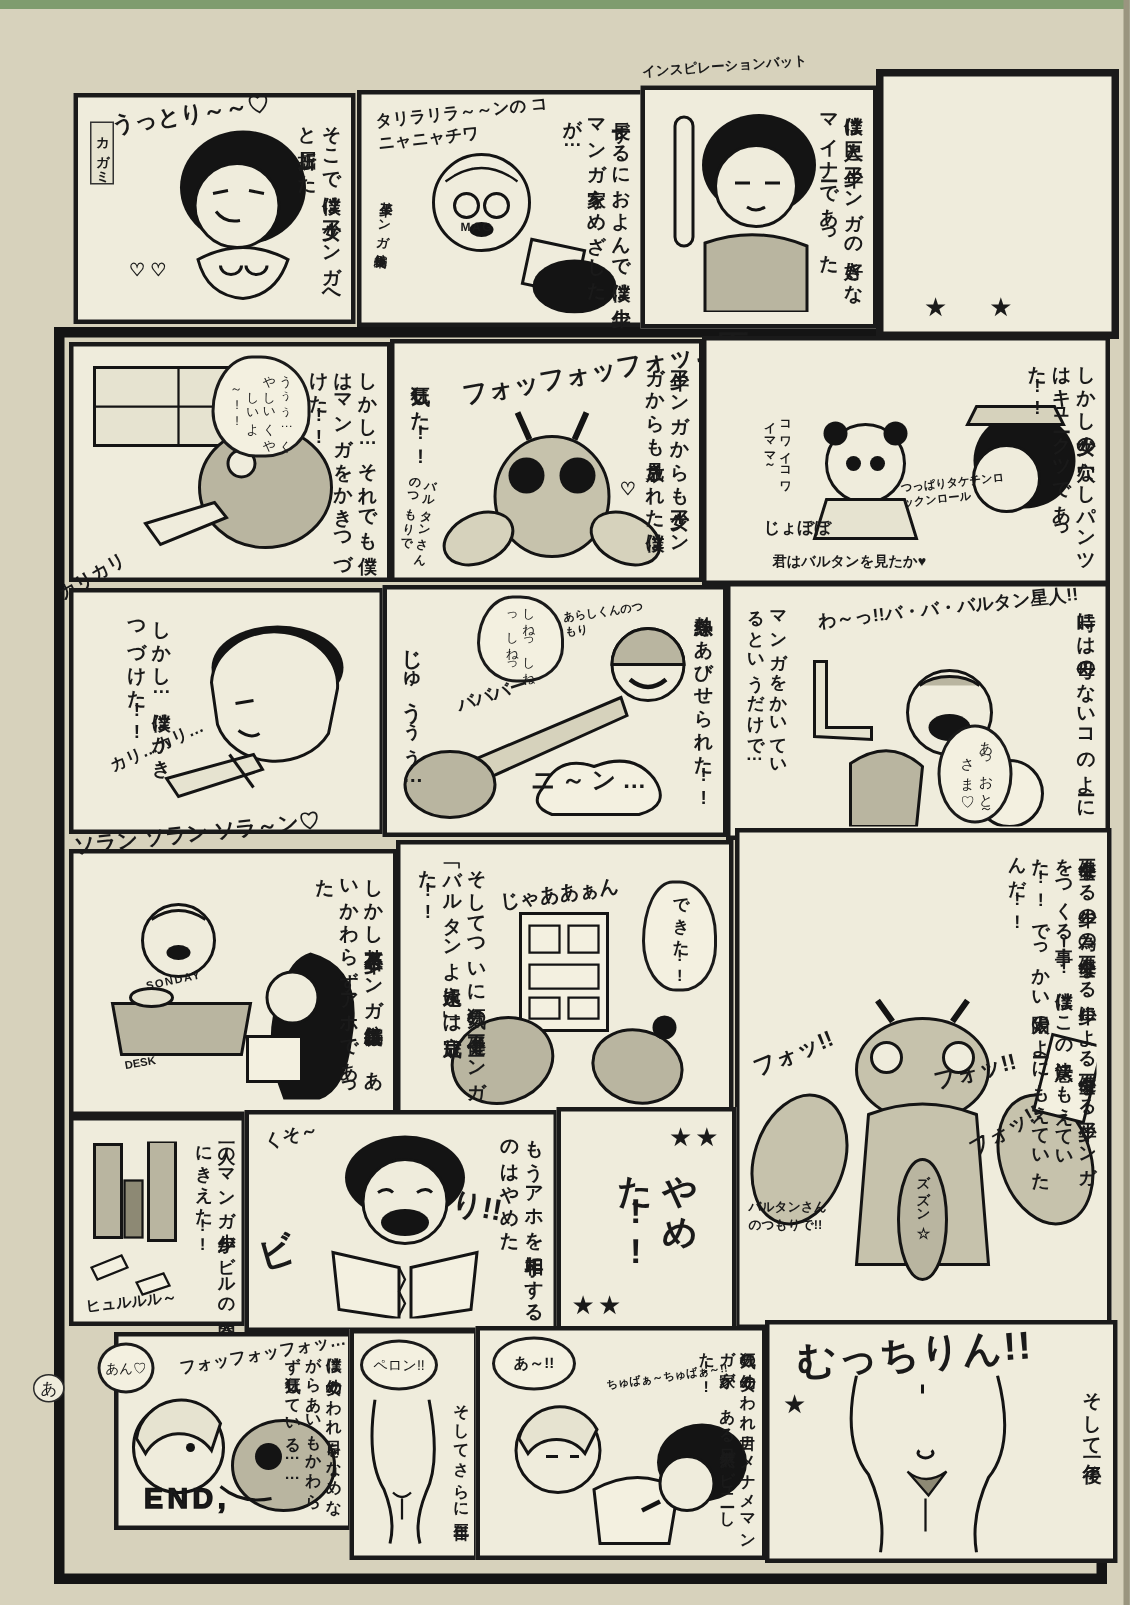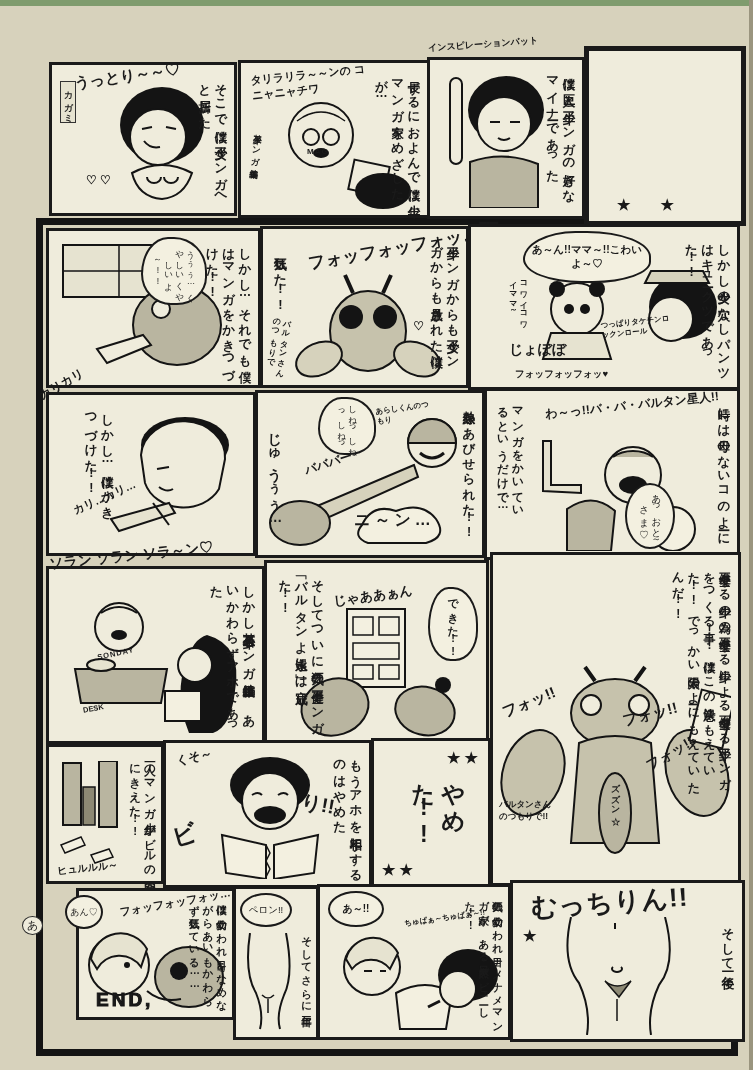--- a/index.html
+++ b/index.html
@@ -115,25 +115,24 @@
       <circle cx="32" cy="28" r="8" fill="#141414"></circle>
         <circle cx="72" cy="28" r="8" fill="#141414"></circle>
       <circle cx="44" cy="48" r="5" fill="#141414"></circle>
         <circle cx="60" cy="48" r="5" fill="#141414"></circle>
       <path d="M26 72 h52 l8 26 h-68 z" fill="#e6e3d0" stroke="#141414" stroke-width="2"></path>
       <ellipse cx="158" cy="46" rx="34" ry="32" fill="#141414"></ellipse>
       <circle cx="146" cy="58" r="22" fill="#efecdc" stroke="#141414" stroke-width="2"></circle>
       <path d="M120 22 h64 l-6 -12 h-52 z" fill="#d6d2bc" stroke="#141414" stroke-width="2"></path>
     </svg>
     <span class="v cap" style="top:8px;right:5px;height:144px">しかし少女の穴なしパンツはキュークツであった!!</span>
-    <div class="bubble cloud" style="left:52px;top:4px;width:120px;height:44px;font-size:10.5px;font-weight:700;padding:2px">あ～ん!!ママ～!!こわいよ～♡</div>
     <span class="v note" style="left:36px;top:48px;height:60px;font-size:8px">コワイコワイママ～</span>
     <span class="note" style="left:130px;top:90px;font-size:7.5px;transform:rotate(-6deg);width:70px">つっぱりタケチンロックンロール</span>
-    <span class="note" style="left:38px;bottom:28px;font-size:14px">じょぼぼ</span>
-    <span class="note" style="left:44px;bottom:6px;font-size:9.5px">フォッフォッフォッ♥</span>
+    <span class="note" style="left:38px;bottom:28px;font-size:11px">じょぼぼ</span>
+    <span class="note" style="left:44px;bottom:6px;font-size:9.5px">君はバルタンを見たか♥</span>
   </div>
 
   <div class="panel" style="left:46px;top:392px;width:204px;height:158px">
     <svg class="doodle" style="left:52px;top:16px" width="140" height="134" viewBox="0 0 140 134">
       <ellipse cx="84" cy="34" rx="44" ry="28" fill="#141414"></ellipse>
       <path d="M40 44 a40 34 0 0 1 84 4 l-6 30 a40 34 0 0 1 -74 -6 z" fill="#efecdc" stroke="#141414" stroke-width="2"></path>
       <path d="M56 58 l12 -2 M58 76 q8 6 14 2" stroke="#141414" fill="none" stroke-width="2"></path>
       <path d="M10 108 l58 -16 l6 10 l-56 18 z" fill="#e6e3d0" stroke="#141414" stroke-width="2"></path>
       <path d="M52 92 l16 22" stroke="#141414" stroke-width="2"></path>
     </svg>

